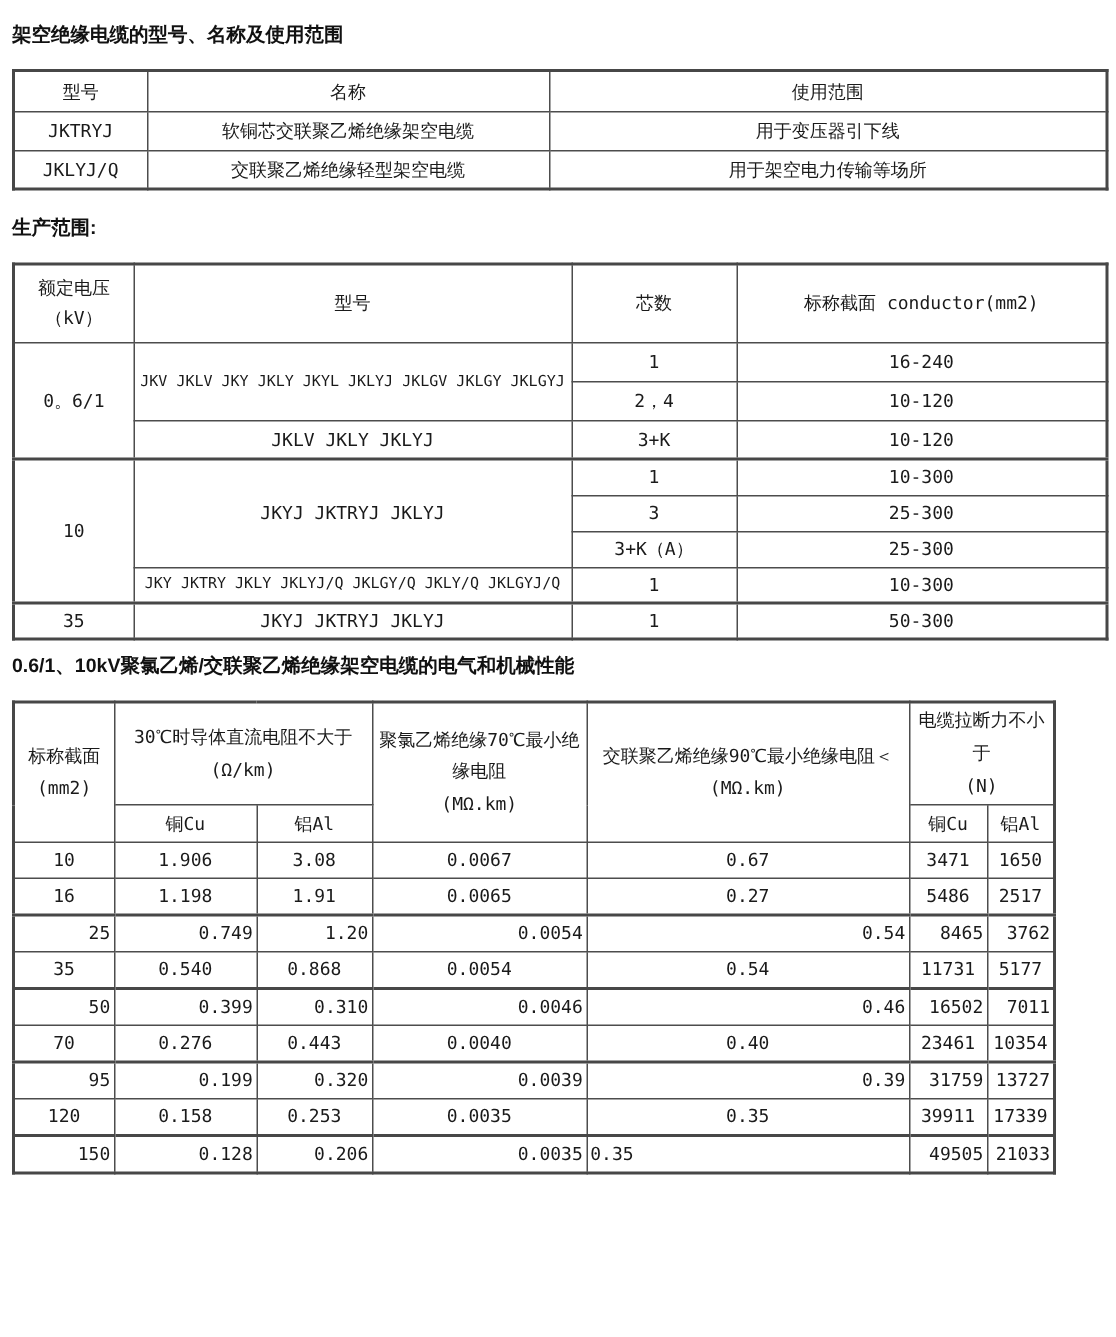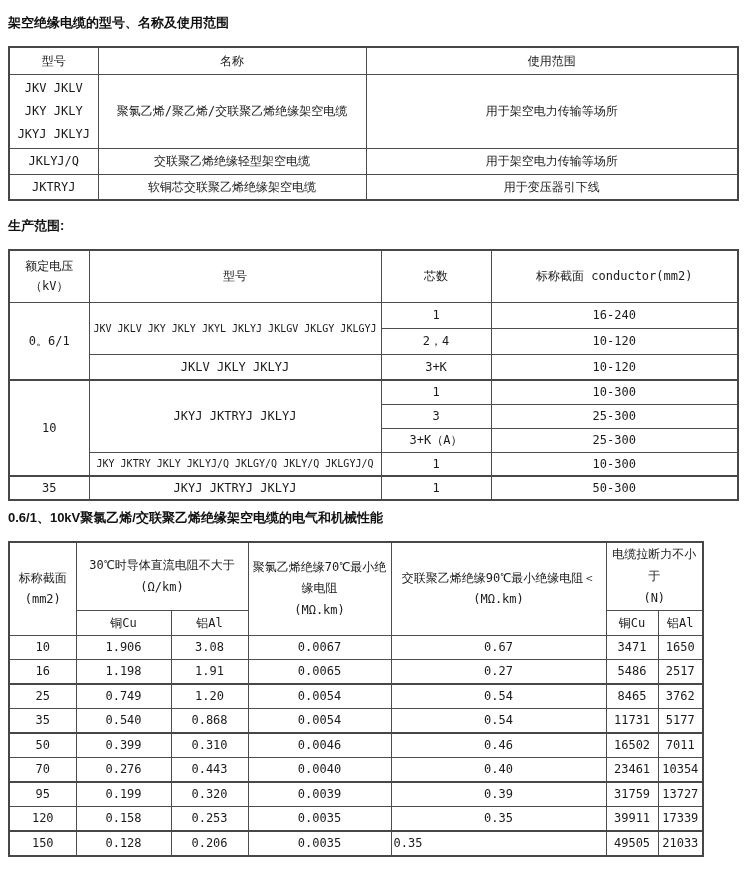--- a/index.html
+++ b/index.html
@@ -26,21 +26,21 @@
     padding:1px 2px;line-height:1.7;
     overflow:hidden;
   }
   .code{white-space:nowrap;}
   .tight{font-size:10px;margin-left:29px;}
   #t1{width:729px;}
   #t2{width:729px;}
   #t3{width:696px;}
   .gsep td{border-top:2px solid #474747;}
   #t1 .model-lines div{line-height:23px;}
-  #t3 tbody tr:nth-child(2n+1):not(:first-child) td{border-top:2px solid #474747;}
+  #t3 tbody tr:nth-child(2n+1):not(:first-child) td{border-top:2px solid #474747;text-align:right;}
   #t3 tbody tr:last-child td:nth-child(5){text-align:left;}
   #t3 tbody td{height:21px;}
   #t3 th div{line-height:1.8;}
 </style>
 </head>
 <body>
 
 <div class="sec-title" id="sec1-title">架空绝缘电缆的型号、名称及使用范围</div>
 
 <table id="t1">
@@ -48,38 +48,29 @@
       <col style="width:89px">
       <col style="width:268px">
       <col style="width:372px">
     </colgroup>
   <tbody>
     <tr style="height:27px">
       <th>型号</th>
       <th>名称</th>
       <th>使用范围</th>
     </tr>
-    <tr style="height:74px">
-      <td class="code model-lines">
-        <div>JKV JKLV</div>
-        <div>JKY JKLY</div>
-        <div>JKYJ JKLYJ</div>
-      </td>
-      <td>聚氯乙烯/聚乙烯/交联聚乙烯绝缘架空电缆</td>
-      <td>用于架空电力传输等场所</td>
+    <tr style="height:26px">
+      <td class="code">JKTRYJ</td>
+      <td>软铜芯交联聚乙烯绝缘架空电缆</td>
+      <td>用于变压器引下线</td>
     </tr>
     <tr style="height:26px">
       <td class="code">JKLYJ/Q</td>
       <td>交联聚乙烯绝缘轻型架空电缆</td>
       <td>用于架空电力传输等场所</td>
-    </tr>
-    <tr style="height:26px">
-      <td class="code">JKTRYJ</td>
-      <td>软铜芯交联聚乙烯绝缘架空电缆</td>
-      <td>用于变压器引下线</td>
     </tr>
   </tbody>
 </table>
 
 <div class="sec-title" id="sec2-title">生产范围:</div>
 
 <table id="t2">
   <colgroup>
       <col style="width:80px">
       <col style="width:292px">

